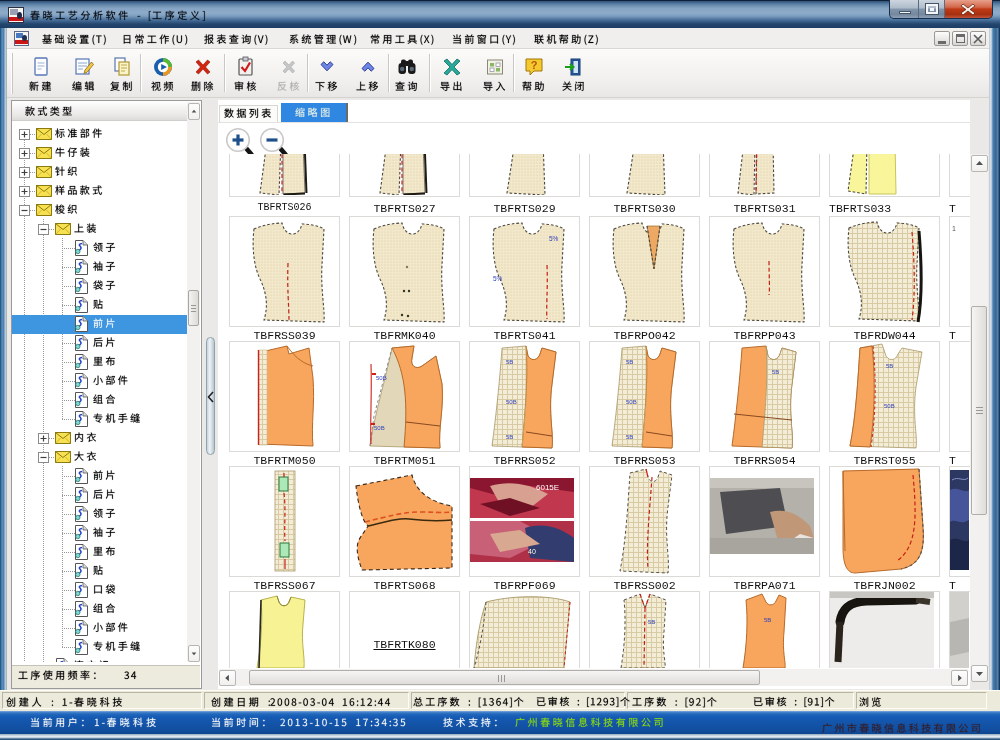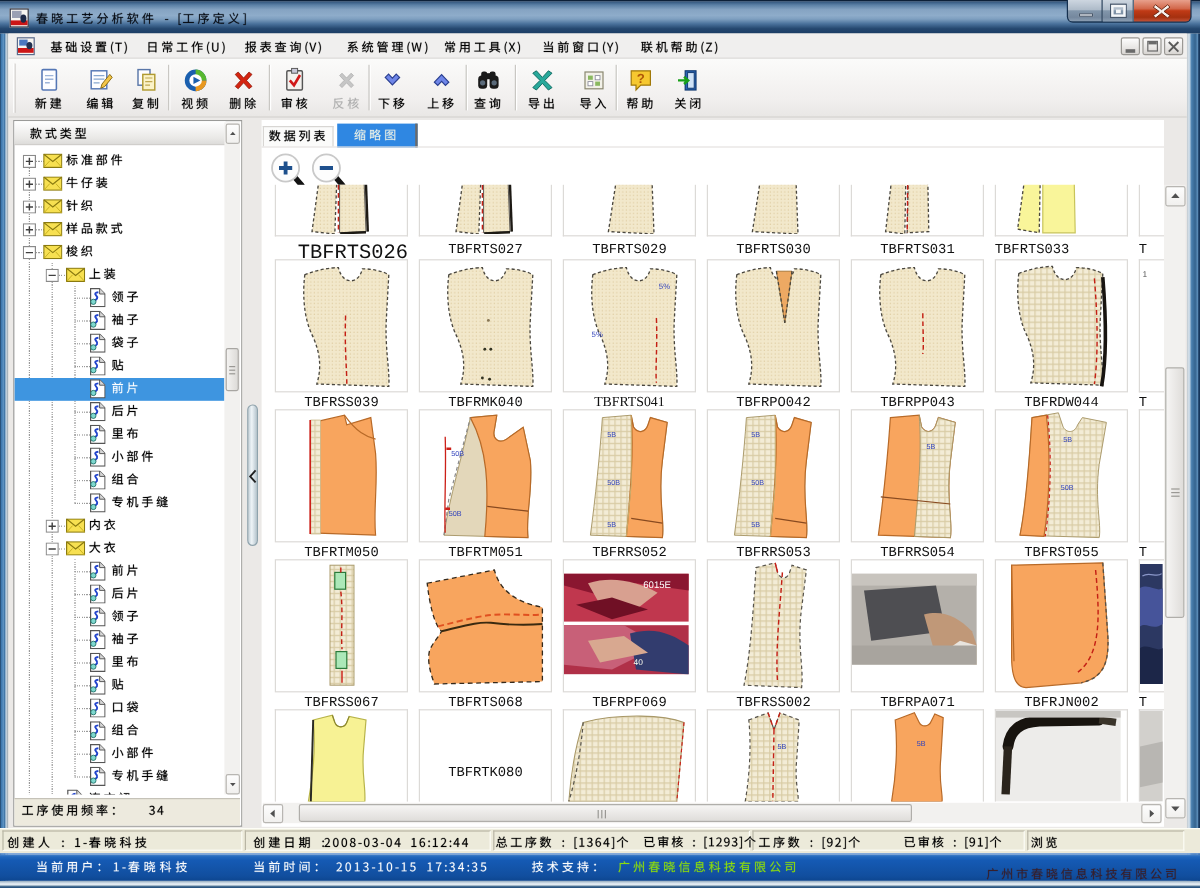--- a/index.html
+++ b/index.html
@@ -719,49 +719,49 @@
 <div style="position:absolute;left:709px;top:466px;width:111px;height:111px;border:1px solid #dcdad7;background:#fff;"></div>
 <div style="position:absolute;left:829px;top:466px;width:111px;height:111px;border:1px solid #dcdad7;background:#fff;"></div>
 <div style="position:absolute;left:949px;top:466px;width:21px;height:111px;border:1px solid #dcdad7;background:#fff;border-right:none;"></div>
 <div style="position:absolute;left:229px;top:591px;width:111px;height:77px;border:1px solid #dcdad7;background:#fff;border-bottom:none;"></div>
 <div style="position:absolute;left:349px;top:591px;width:111px;height:77px;border:1px solid #dcdad7;background:#fff;border-bottom:none;"></div>
 <div style="position:absolute;left:469px;top:591px;width:111px;height:77px;border:1px solid #dcdad7;background:#fff;border-bottom:none;"></div>
 <div style="position:absolute;left:589px;top:591px;width:111px;height:77px;border:1px solid #dcdad7;background:#fff;border-bottom:none;"></div>
 <div style="position:absolute;left:709px;top:591px;width:111px;height:77px;border:1px solid #dcdad7;background:#fff;border-bottom:none;"></div>
 <div style="position:absolute;left:829px;top:591px;width:111px;height:77px;border:1px solid #dcdad7;background:#fff;border-bottom:none;"></div>
 <div style="position:absolute;left:949px;top:591px;width:21px;height:77px;border:1px solid #dcdad7;background:#fff;border-right:none;border-bottom:none;"></div>
-<div class="mono" style="position:absolute;left:229px;top:202px;width:111px;height:13px;font-size:17px;color:#111;text-align:right;">TBFRTS026</div>
+<div class="mono" style="position:absolute;left:229px;top:202px;width:111px;height:13px;font-size:10px;color:#111;text-align:center;">TBFRTS026</div>
 <div class="mono" style="position:absolute;left:349px;top:202px;width:111px;height:13px;font-size:11.5px;color:#111;text-align:center;">TBFRTS027</div>
 <div class="mono" style="position:absolute;left:469px;top:202px;width:111px;height:13px;font-size:11.5px;color:#111;text-align:center;">TBFRTS029</div>
 <div class="mono" style="position:absolute;left:589px;top:202px;width:111px;height:13px;font-size:11.5px;color:#111;text-align:center;">TBFRTS030</div>
 <div class="mono" style="position:absolute;left:709px;top:202px;width:111px;height:13px;font-size:11.5px;color:#111;text-align:center;">TBFRTS031</div>
 <div class="mono" style="position:absolute;left:829px;top:202px;width:111px;height:13px;font-size:11.5px;color:#111;">TBFRTS033</div>
 <div class="mono" style="position:absolute;left:949px;top:202px;width:20px;height:13px;overflow:hidden;font-size:11.5px;color:#111;">T</div>
 <div class="mono" style="position:absolute;left:229px;top:328.5px;width:111px;height:13px;font-size:11.5px;color:#111;text-align:center;">TBFRSS039</div>
 <div class="mono" style="position:absolute;left:349px;top:328.5px;width:111px;height:13px;font-size:11.5px;color:#111;text-align:center;">TBFRMK040</div>
-<div class="mono" style="position:absolute;left:469px;top:328.5px;width:111px;height:13px;font-size:11.5px;color:#111;text-align:center;font-family:Liberation Serif, serif;">TBFRTS041</div>
+<div class="mono" style="position:absolute;left:469px;top:328.5px;width:111px;height:13px;font-size:11.5px;color:#111;text-align:center;">TBFRTS041</div>
 <div class="mono" style="position:absolute;left:589px;top:328.5px;width:111px;height:13px;font-size:11.5px;color:#111;text-align:center;">TBFRPO042</div>
 <div class="mono" style="position:absolute;left:709px;top:328.5px;width:111px;height:13px;font-size:11.5px;color:#111;text-align:center;">TBFRPP043</div>
 <div class="mono" style="position:absolute;left:829px;top:328.5px;width:111px;height:13px;font-size:11.5px;color:#111;text-align:center;">TBFRDW044</div>
 <div class="mono" style="position:absolute;left:949px;top:328.5px;width:20px;height:13px;overflow:hidden;font-size:11.5px;color:#111;">T</div>
 <div class="mono" style="position:absolute;left:229px;top:453.5px;width:111px;height:13px;font-size:11.5px;color:#111;text-align:center;">TBFRTM050</div>
 <div class="mono" style="position:absolute;left:349px;top:453.5px;width:111px;height:13px;font-size:11.5px;color:#111;text-align:center;">TBFRTM051</div>
 <div class="mono" style="position:absolute;left:469px;top:453.5px;width:111px;height:13px;font-size:11.5px;color:#111;text-align:center;">TBFRRS052</div>
 <div class="mono" style="position:absolute;left:589px;top:453.5px;width:111px;height:13px;font-size:11.5px;color:#111;text-align:center;">TBFRRS053</div>
 <div class="mono" style="position:absolute;left:709px;top:453.5px;width:111px;height:13px;font-size:11.5px;color:#111;text-align:center;">TBFRRS054</div>
 <div class="mono" style="position:absolute;left:829px;top:453.5px;width:111px;height:13px;font-size:11.5px;color:#111;text-align:center;">TBFRST055</div>
 <div class="mono" style="position:absolute;left:949px;top:453.5px;width:20px;height:13px;overflow:hidden;font-size:11.5px;color:#111;">T</div>
 <div class="mono" style="position:absolute;left:229px;top:578.5px;width:111px;height:13px;font-size:11.5px;color:#111;text-align:center;">TBFRSS067</div>
 <div class="mono" style="position:absolute;left:349px;top:578.5px;width:111px;height:13px;font-size:11.5px;color:#111;text-align:center;">TBFRTS068</div>
 <div class="mono" style="position:absolute;left:469px;top:578.5px;width:111px;height:13px;font-size:11.5px;color:#111;text-align:center;">TBFRPF069</div>
 <div class="mono" style="position:absolute;left:589px;top:578.5px;width:111px;height:13px;font-size:11.5px;color:#111;text-align:center;">TBFRSS002</div>
 <div class="mono" style="position:absolute;left:709px;top:578.5px;width:111px;height:13px;font-size:11.5px;color:#111;text-align:center;">TBFRPA071</div>
 <div class="mono" style="position:absolute;left:829px;top:578.5px;width:111px;height:13px;font-size:11.5px;color:#111;text-align:center;">TBFRJN002</div>
 <div class="mono" style="position:absolute;left:949px;top:578.5px;width:20px;height:13px;overflow:hidden;font-size:11.5px;color:#111;">T</div>
-<div class="mono" style="position:absolute;left:349px;top:638px;width:111px;height:13px;font-size:11.5px;color:#111;text-align:center;">TBFRTK080</div>
+<div class="mono" style="position:absolute;left:349px;top:638px;width:111px;height:13px;font-size:11.5px;color:#111;text-align:center;text-decoration:underline;">TBFRTK080</div>
 <svg style="position:absolute;left:257px;top:154px" width="52" height="41" viewBox="0 0 52 41">
     <g transform="translate(0,-13)">
       <path d="M10 0 L3 52 L22 54 L24 0 Z" fill="url(#dots)" stroke="#4a473f" stroke-width="1.1" stroke-dasharray="2.6,2"></path>
       <path d="M26 0 L26 53 L48 52 L46 0 Z" fill="url(#dots)" stroke="#55524a" stroke-width="0.8"></path>
       <path d="M47.5 0 L49.5 52" fill="none" stroke="#1d1a14" stroke-width="2"></path>
       <path d="M26.5 53.5 L48 52.5" fill="none" stroke="#1d1a14" stroke-width="2"></path>
       <path d="M25 0 L25 53" fill="none" stroke="#c42015" stroke-width="1.2" stroke-dasharray="4,2.6"></path>
     </g>
   </svg>
 <svg style="position:absolute;left:377px;top:154px" width="52" height="41" viewBox="0 0 52 41">

